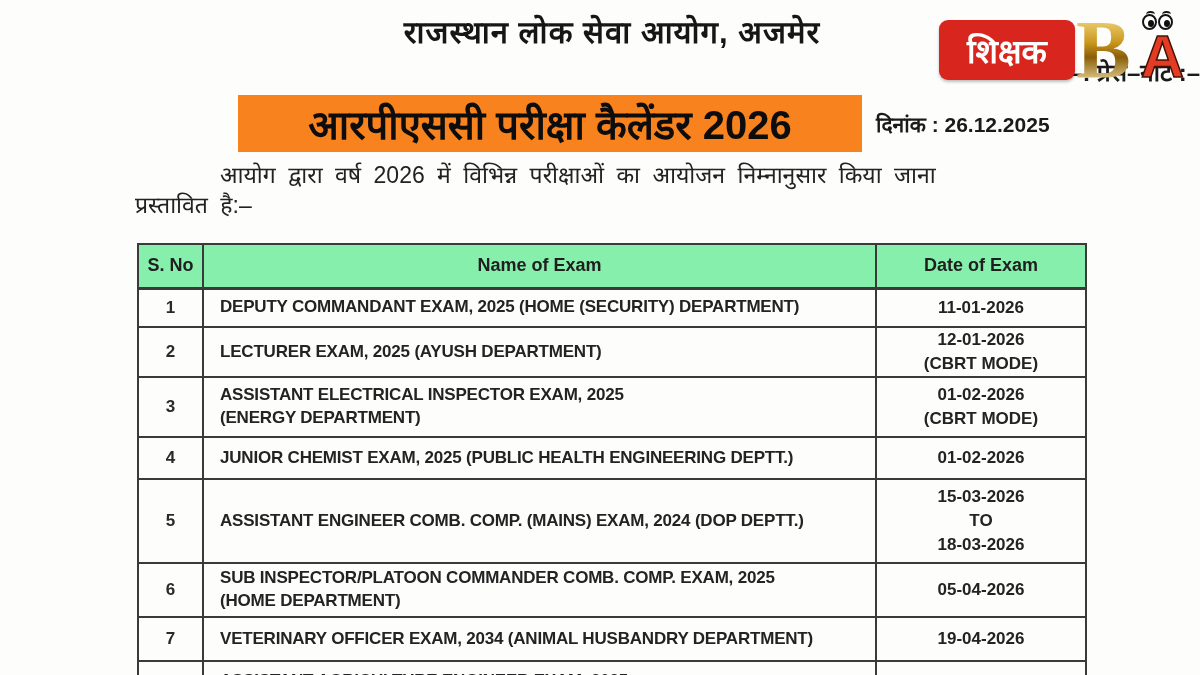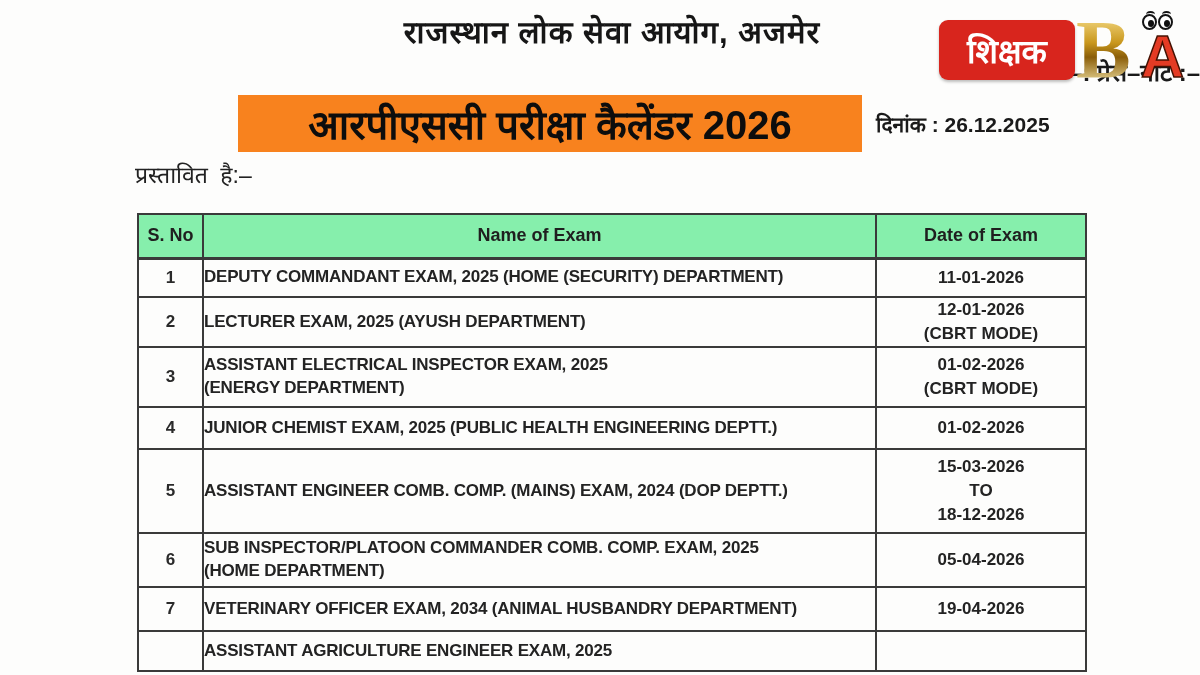--- a/index.html
+++ b/index.html
@@ -96,21 +96,21 @@
     color: #1f1f1f;
     border-bottom-width: 3px;
   }
   td.cell-sno {
     text-align: center;
     font-size: 17px;
     font-weight: 600;
     color: #2a2a2a;
   }
   td.cell-name {
-    padding: 2px 0;
+    padding: 2px 16px;
     font-size: 17px;
     font-weight: bold;
     letter-spacing: -0.2px;
     line-height: 1.35;
     white-space: pre-line;
     color: #232323;
     border-radius: 15px;
   }
   td.cell-date {
     text-align: center;
@@ -212,20 +212,21 @@
 
   <div class="doc-title">राजस्थान लोक सेवा आयोग, अजमेर</div>
   <div class="press-note">–: प्रेस–नोट :–</div>
 
   <div class="banner-row">
     <div class="banner">आरपीएससी परीक्षा कैलेंडर 2026</div>
     <div class="date-label">दिनांक : 26.12.2025</div>
   </div>
 
   <div class="intro">
+    <div class="intro-l1">आयोग द्वारा वर्ष 2026 में विभिन्न परीक्षाओं का आयोजन निम्नानुसार किया जाना</div>
     <div class="intro-l2">प्रस्तावित है:–</div>
   </div>
 
   <table class="exam-table">
     <colgroup>
         <col class="c-sno">
         <col class="c-name">
         <col class="c-date">
       </colgroup>
     <thead>
@@ -257,21 +258,21 @@
       <tr class="h42">
         <td class="cell-sno">4</td>
         <td class="cell-name">JUNIOR CHEMIST EXAM, 2025 (PUBLIC HEALTH ENGINEERING DEPTT.)</td>
         <td class="cell-date">01-02-2026</td>
       </tr>
       <tr class="h84">
         <td class="cell-sno">5</td>
         <td class="cell-name">ASSISTANT ENGINEER COMB. COMP. (MAINS) EXAM, 2024 (DOP DEPTT.)</td>
         <td class="cell-date">15-03-2026
 TO
-18-12-2026</td>
+18-03-2026</td>
       </tr>
       <tr class="h54">
         <td class="cell-sno">6</td>
         <td class="cell-name">SUB INSPECTOR/PLATOON COMMANDER COMB. COMP. EXAM, 2025
 (HOME DEPARTMENT)</td>
         <td class="cell-date">05-04-2026</td>
       </tr>
       <tr class="h44">
         <td class="cell-sno">7</td>
         <td class="cell-name">VETERINARY OFFICER EXAM, 2034 (ANIMAL HUSBANDRY DEPARTMENT)</td>

